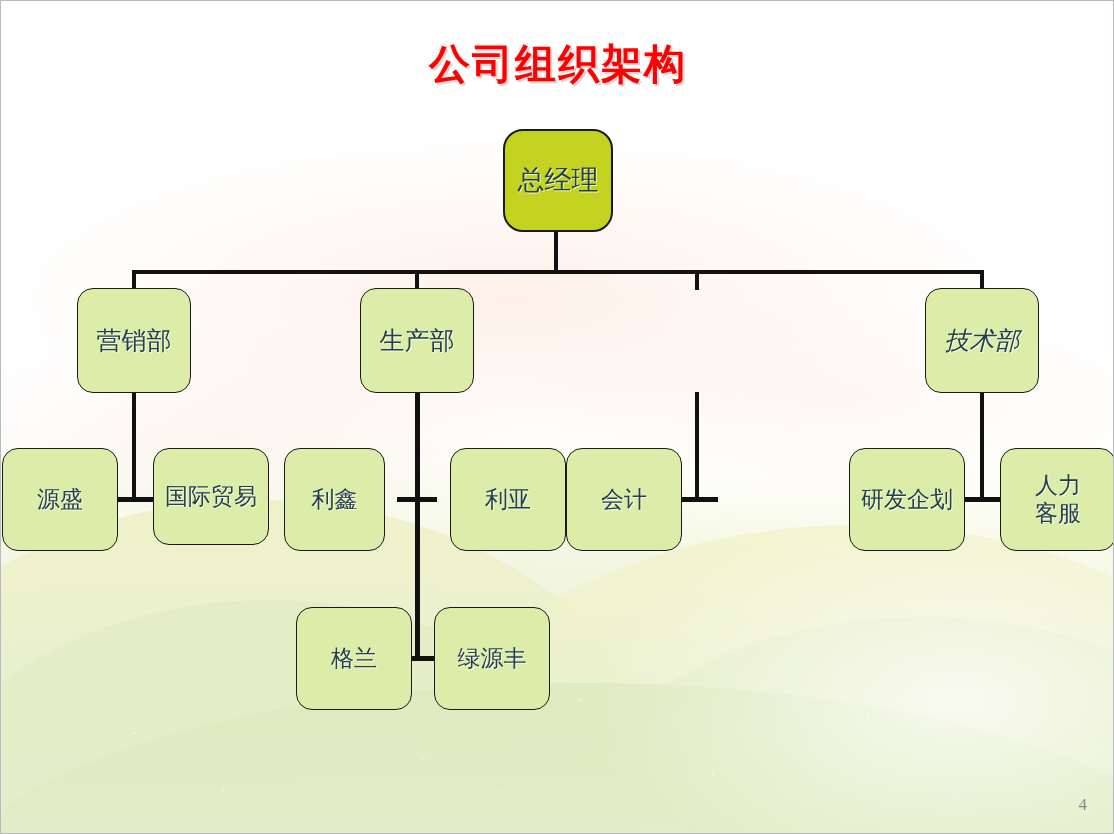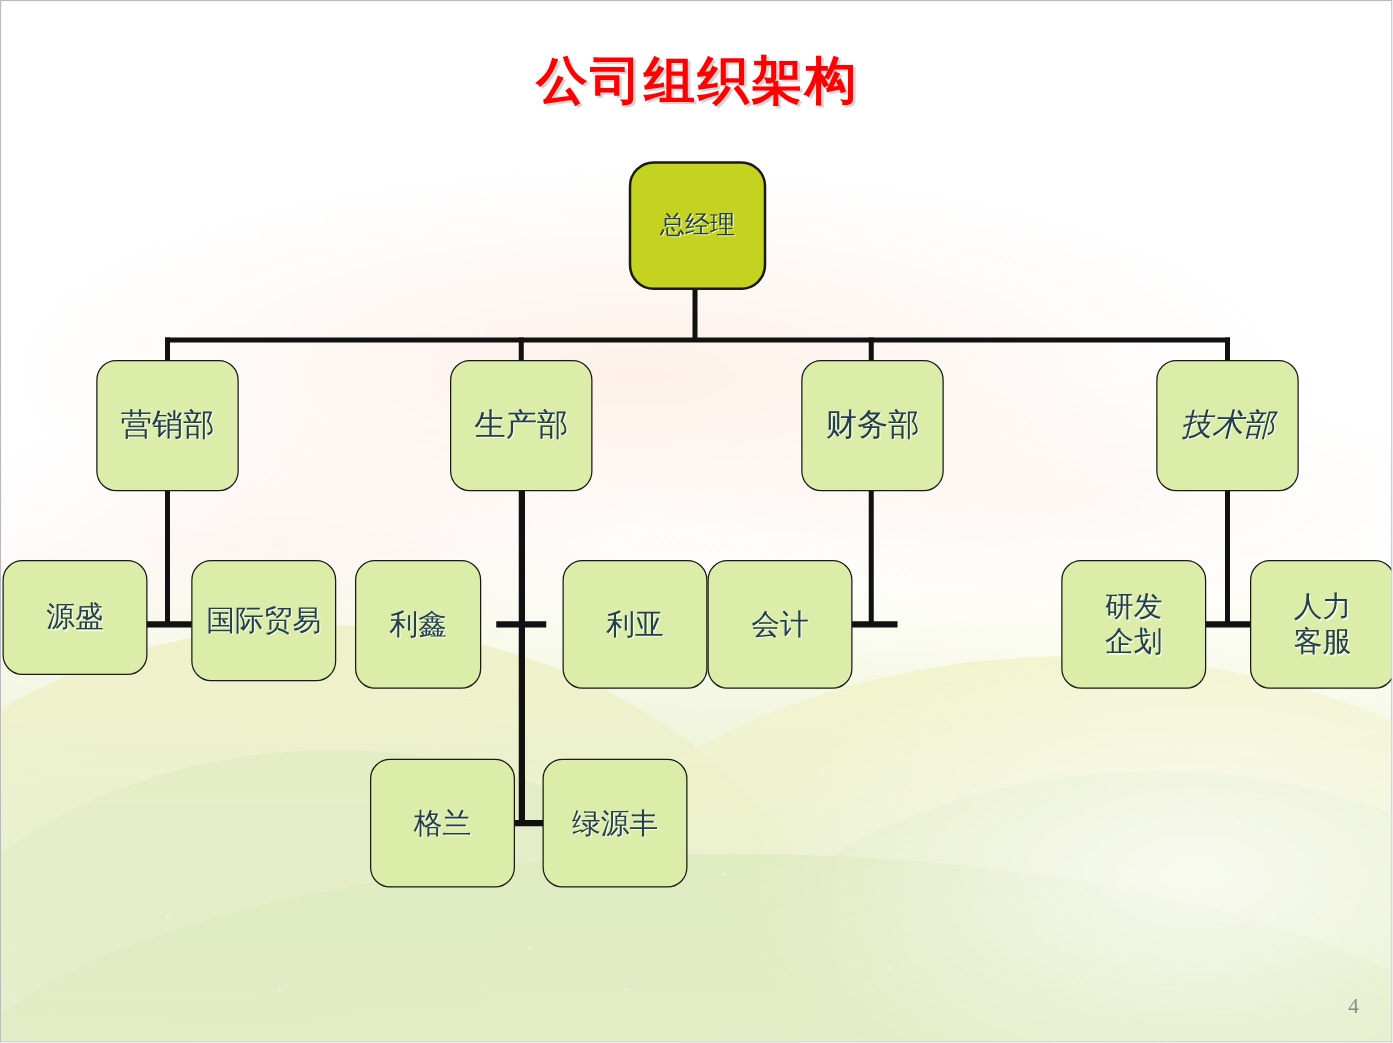--- a/index.html
+++ b/index.html
@@ -92,21 +92,21 @@
     line-height: 1.18;
     z-index: 3;
   }
   .node.root {
     background: #c3d31f;
     border-width: 2.2px;
     border-radius: 20px;
   }
   .node .label { display: block; }
 
-  .lvl1 { font-size: 20px; }
+  .lvl1 { font-size: 27px; }
   .lvl2 { font-size: 25px; }
   .lvl3 { font-size: 23px; }
 
   .edge {
     position: absolute;
     background: #111111;
     z-index: 2;
   }
 
   #page-number {
@@ -161,28 +161,25 @@
     <div class="node root lvl1" style="left:502px; top:128px; width:110px; height:103px;">
       <span class="label">总经理</span>
     </div>
 
     <div class="node lvl2" style="left:76px; top:287px; width:114px; height:105px;">
       <span class="label">营销部</span>
     </div>
     <div class="node lvl2" style="left:359px; top:287px; width:114px; height:105px;">
       <span class="label">生产部</span>
     </div>
-    <div class="node lvl2" style="left:640px; top:287px; width:114px; height:105px;">
-      <span class="label">财务部</span>
-    </div>
     <div class="node lvl2" style="left:924px; top:287px; width:114px; height:105px;font-style:italic;">
       <span class="label">技术部</span>
     </div>
 
-    <div class="node lvl3" style="left:1px; top:447px; width:116px; height:92px;align-items:center;">
+    <div class="node lvl3" style="left:1px; top:447px; width:116px; height:103px;align-items:center;">
       <span class="label">源盛</span>
     </div>
     <div class="node lvl3" style="left:152px; top:447px; width:116px; height:97px;font-family:Liberation Serif, serif;">
       <span class="label">国际贸易</span>
     </div>
 
     <div class="node lvl3" style="left:283px; top:447px; width:101px; height:103px;">
       <span class="label">利鑫</span>
     </div>
     <div class="node lvl3" style="left:449px; top:447px; width:116px; height:103px;">
@@ -192,21 +189,21 @@
       <span class="label">格兰</span>
     </div>
     <div class="node lvl3" style="left:565px; top:447px; width:116px; height:103px;">
       <span class="label">会计</span>
     </div>
 
     <div class="node lvl3" style="left:433px; top:606px; width:116px; height:103px;">
       <span class="label">绿源丰</span>
     </div>
 
-    <div class="node lvl3" style="left:848px; top:447px; width:116px; height:103px; flex-direction:column;">
+    <div class="node lvl3" style="left:848px; top:447px; width:116px; height:103px; flex-direction:row;">
       <span class="label">研发</span>
       <span class="label">企划</span>
     </div>
     <div class="node lvl3" style="left:999px; top:447px; width:116px; height:103px; flex-direction:column;">
       <span class="label">人力</span>
       <span class="label">客服</span>
     </div>
 
   </div>
 

